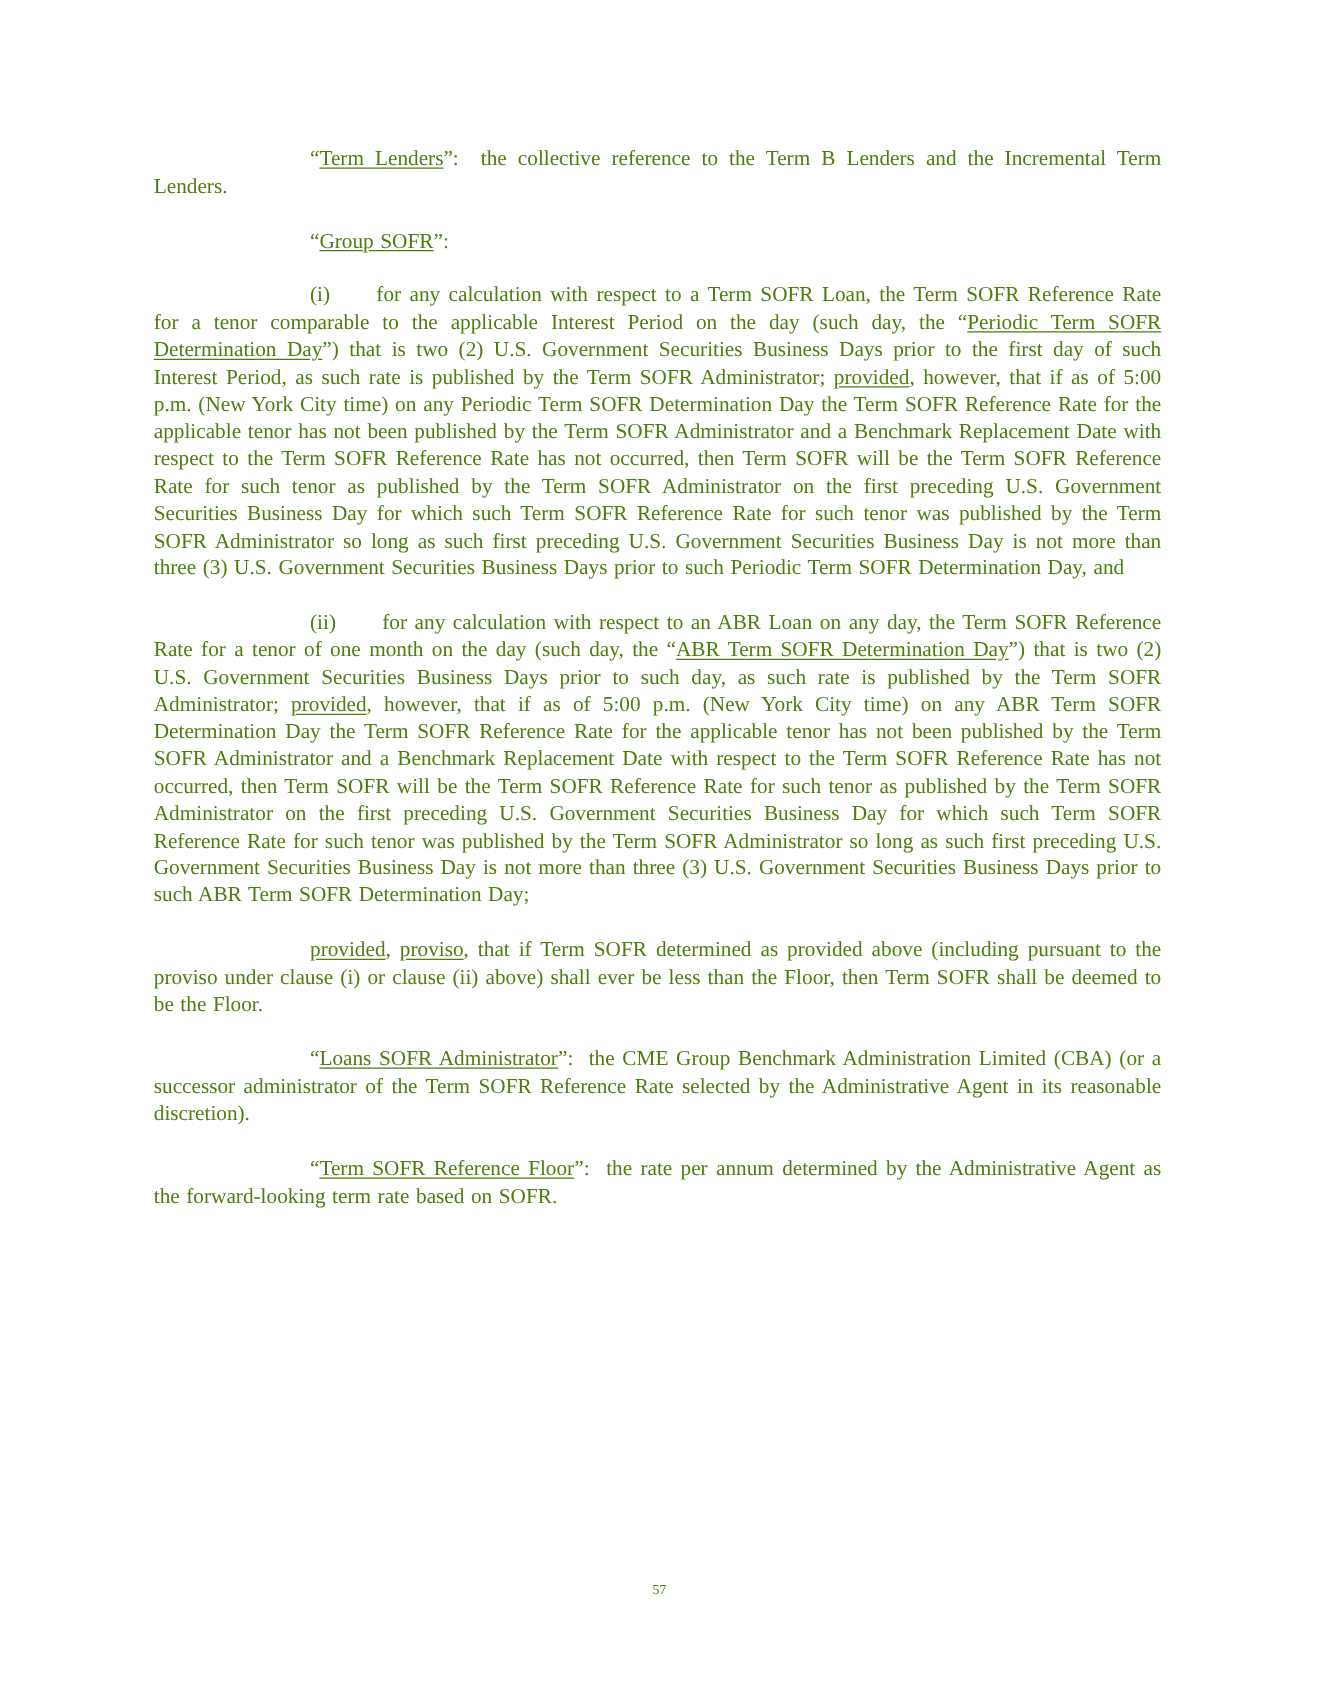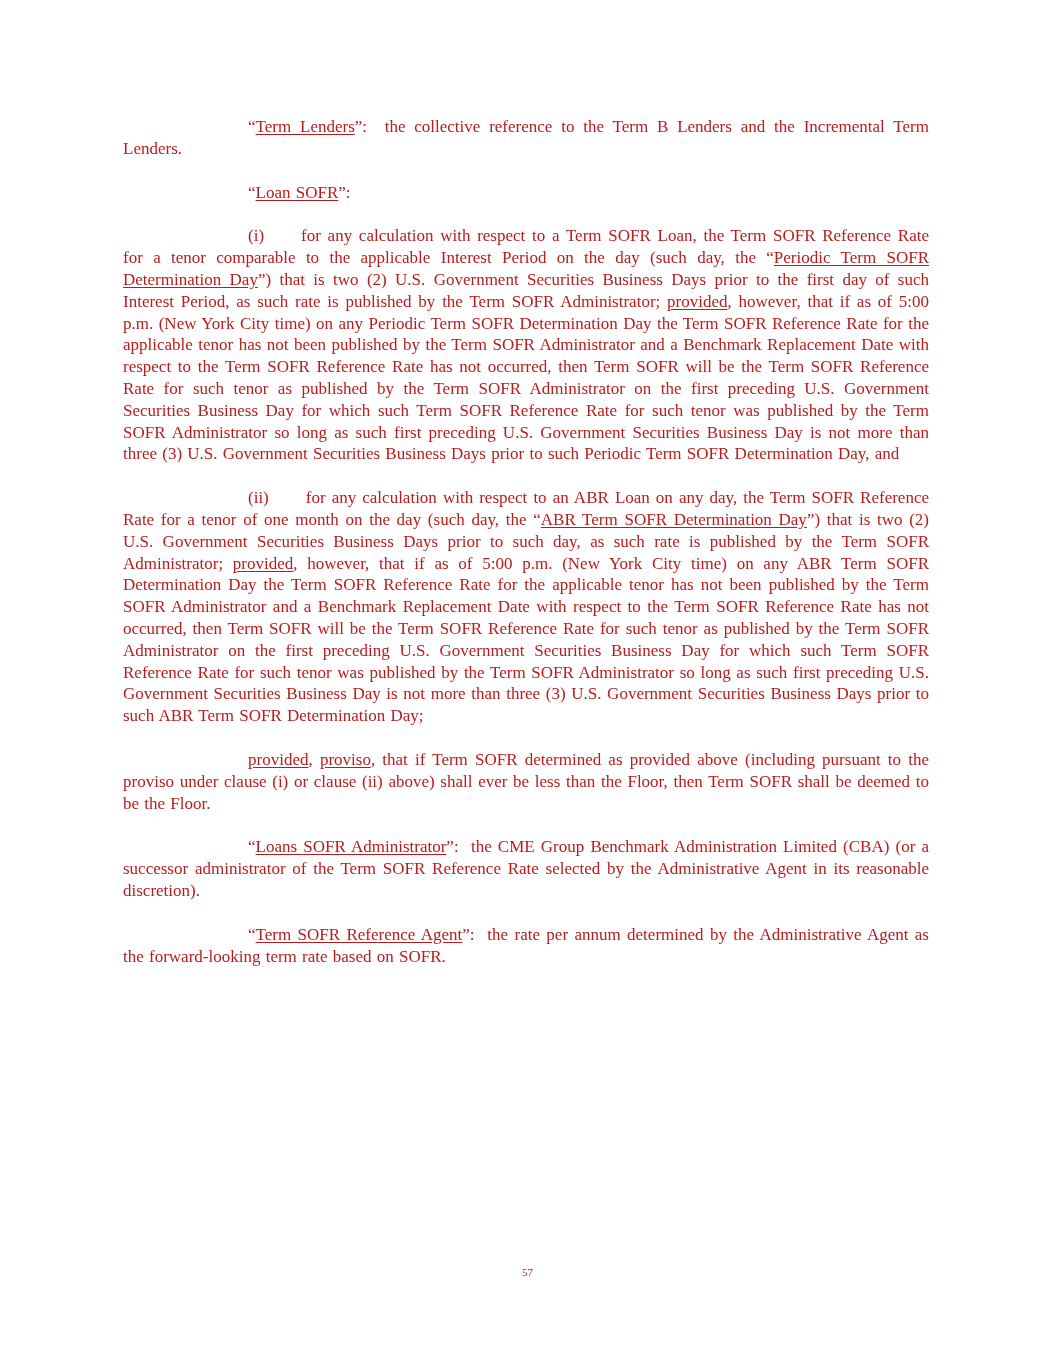--- a/index.html
+++ b/index.html
@@ -5,21 +5,21 @@
   html, body {
     margin: 0;
     padding: 0;
     background: #ffffff;
   }
   .page {
     position: relative;
     width: 1055px;
     height: 1365px;
     background: #ffffff;
-    color: #b91c1c;
+    color: #4d7c0f;
     font-family: "Liberation Serif", "DejaVu Serif", serif;
     overflow: hidden;
   }
   .doc-body {
     position: absolute;
     left: 123px;
     top: 116px;
     width: 806px;
   }
   .para {
@@ -47,21 +47,21 @@
     font-size: 11px;
     line-height: 21.8px;
   }
 </style>
 </head>
 <body>
 
 <div class="page">
   <div class="doc-body">
       <p class="para"><span>“</span><span class="u">Term Lenders</span><span>”:&nbsp; the collective reference to the Term B Lenders and the Incremental Term Lenders.</span></p>
-      <p class="para"><span>“</span><span class="u">Loan SOFR</span><span>”:</span></p>
+      <p class="para"><span>“</span><span class="u">Group SOFR</span><span>”:</span></p>
       <p class="para"><span>(i)</span><span class="tab"></span><span>for any calculation with respect to a Term SOFR Loan, the Term SOFR Reference Rate for a tenor comparable to the applicable Interest Period on the day (such day, the “</span><span class="u">Periodic Term SOFR Determination Day</span><span>”) that is two (2) U.S. Government Securities Business Days prior to the first day of such Interest Period, as such rate is published by the Term SOFR Administrator; </span><span class="u">provided</span><span>, however, that if as of 5:00 p.m. (New York City time) on any Periodic Term SOFR Determination Day the Term SOFR Reference Rate for the applicable tenor has not been published by the Term SOFR Administrator and a Benchmark Replacement Date with respect to the Term SOFR Reference Rate has not occurred, then Term SOFR will be the Term SOFR Reference Rate for such tenor as published by the Term SOFR Administrator on the first preceding U.S. Government Securities Business Day for which such Term SOFR Reference Rate for such tenor was published by the Term SOFR Administrator so long as such first preceding U.S. Government Securities Business Day is not more than three (3) U.S. Government Securities Business Days prior to such Periodic Term SOFR Determination Day, and</span></p>
       <p class="para"><span>(ii)</span><span class="tab"></span><span>for any calculation with respect to an ABR Loan on any day, the Term SOFR Reference Rate for a tenor of one month on the day (such day, the “</span><span class="u">ABR Term SOFR Determination Day</span><span>”) that is two (2) U.S. Government Securities Business Days prior to such day, as such rate is published by the Term SOFR Administrator; </span><span class="u">provided</span><span>, however, that if as of 5:00 p.m. (New York City time) on any ABR Term SOFR Determination Day the Term SOFR Reference Rate for the applicable tenor has not been published by the Term SOFR Administrator and a Benchmark Replacement Date with respect to the Term SOFR Reference Rate has not occurred, then Term SOFR will be the Term SOFR Reference Rate for such tenor as published by the Term SOFR Administrator on the first preceding U.S. Government Securities Business Day for which such Term SOFR Reference Rate for such tenor was published by the Term SOFR Administrator so long as such first preceding U.S. Government Securities Business Day is not more than three (3) U.S. Government Securities Business Days prior to such ABR Term SOFR Determination Day;</span></p>
       <p class="para"><span class="u">provided</span><span>, </span><span class="u">proviso</span><span>, that if Term SOFR determined as provided above (including pursuant to the proviso under clause (i) or clause (ii) above) shall ever be less than the Floor, then Term SOFR shall be deemed to be the Floor.</span></p>
       <p class="para"><span>“</span><span class="u">Loans SOFR Administrator</span><span>”:&nbsp; the CME Group Benchmark Administration Limited (CBA) (or a successor administrator of the Term SOFR Reference Rate selected by the Administrative Agent in its reasonable discretion).</span></p>
-      <p class="para"><span>“</span><span class="u">Term SOFR Reference Agent</span><span>”:&nbsp; the rate per annum determined by the Administrative Agent as the forward-looking term rate based on SOFR.</span></p>
+      <p class="para"><span>“</span><span class="u">Term SOFR Reference Floor</span><span>”:&nbsp; the rate per annum determined by the Administrative Agent as the forward-looking term rate based on SOFR.</span></p>
     </div>
   <div class="page-number">57</div>
 </div>
 
 </body></html>

